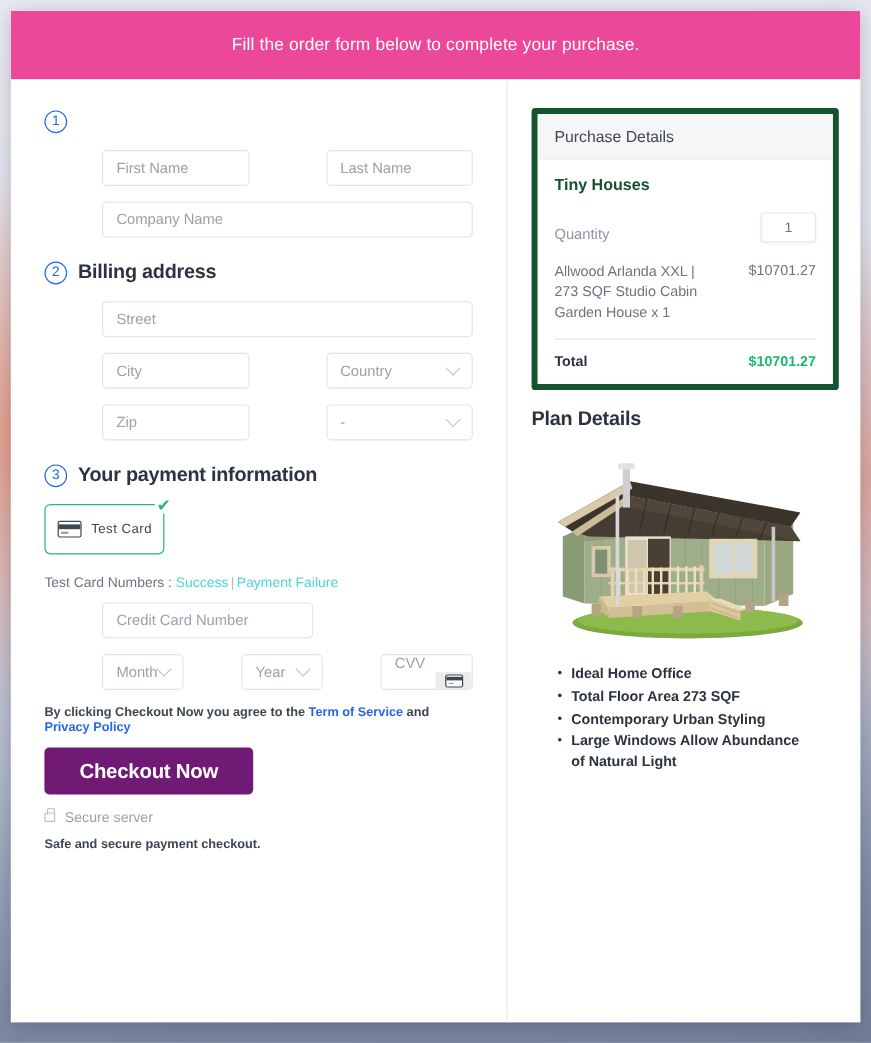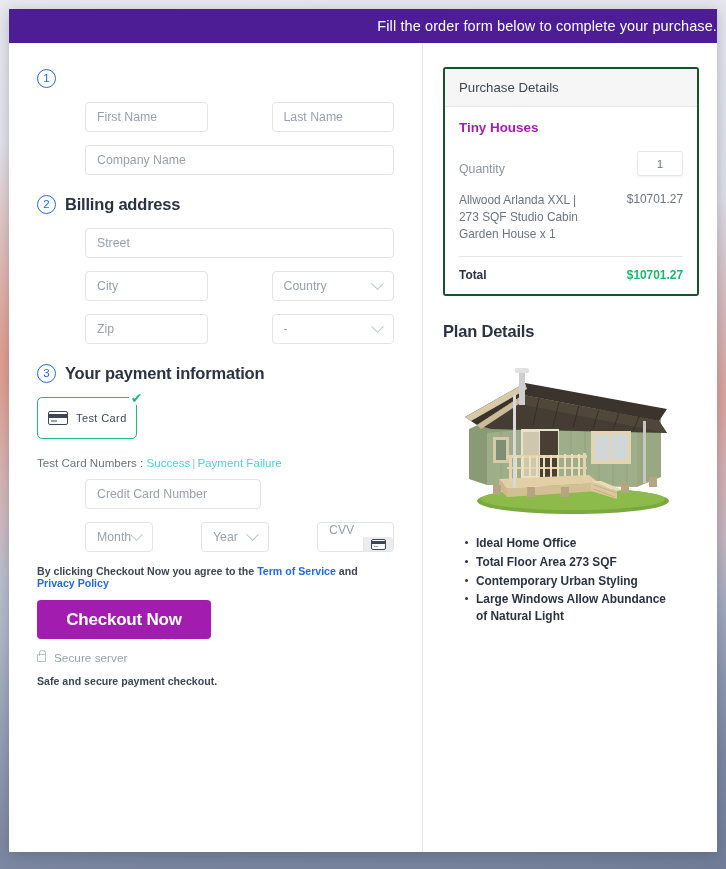--- a/index.html
+++ b/index.html
@@ -33,26 +33,26 @@
     height: 843px;
     background: #ffffff;
     box-shadow: 0 3px 14px rgba(40,50,70,0.28);
     overflow: hidden;
     display: flex;
     flex-direction: column;
   }
 
   
   .banner {
-    background: #4c1d95;
+    background: #ec4899;
     color: #ffffff;
-    height: 34px;
+    height: 57px;
     display: flex;
     align-items: center;
-    justify-content: flex-end;
+    justify-content: center;
     font-size: 14.5px;
     letter-spacing: 0.1px;
   }
 
   
   .card-body {
     flex: 1;
     display: flex;
     min-height: 0;
   }
@@ -212,21 +212,21 @@
     color: #3d4753;
     font-weight: bold;
     margin-bottom: 11px;
   }
   .terms a { color: #2469e4; text-decoration: none; }
   .terms .plain { font-weight: bold; color: #3d4753; }
 
   .btn-checkout {
     width: 174px;
     height: 39px;
-    background: #a21caf;
+    background: #701a75;
     border: none;
     border-radius: 4px;
     color: #fff;
     font-family: "Liberation Sans", sans-serif;
     font-size: 17px;
     font-weight: bold;
     letter-spacing: -0.2px;
     cursor: pointer;
     margin-bottom: 12px;
   }
@@ -253,38 +253,38 @@
   }
 
   .safe-note {
     font-size: 10.6px;
     color: #3d4753;
     font-weight: bold;
   }
 
   
   .purchase-panel {
-    border: 2px solid #14532d;
+    border: 5px solid #14532d;
     border-radius: 3px;
     overflow: hidden;
-    margin-bottom: 26px;
+    margin-bottom: 15px;
   }
   .purchase-head {
     background: #f6f6f7;
     border-bottom: 1px solid #e6e7ea;
     padding: 11px 14px;
     font-size: 13.2px;
     color: #3d4753;
   }
   .purchase-body { padding: 13px 14px 12px 14px; background: #fff; }
 
   .prod-title {
     font-size: 13.4px;
     font-weight: bold;
-    color: #a21caf;
+    color: #14532d;
     margin-bottom: 16px;
   }
 
   .qty-row {
     display: flex; align-items: flex-end; justify-content: space-between;
     margin-bottom: 16px;
   }
   .qty-label { font-size: 12.3px; color: #8d95a1; }
   .qty-box {
     width: 46px; height: 25px;

